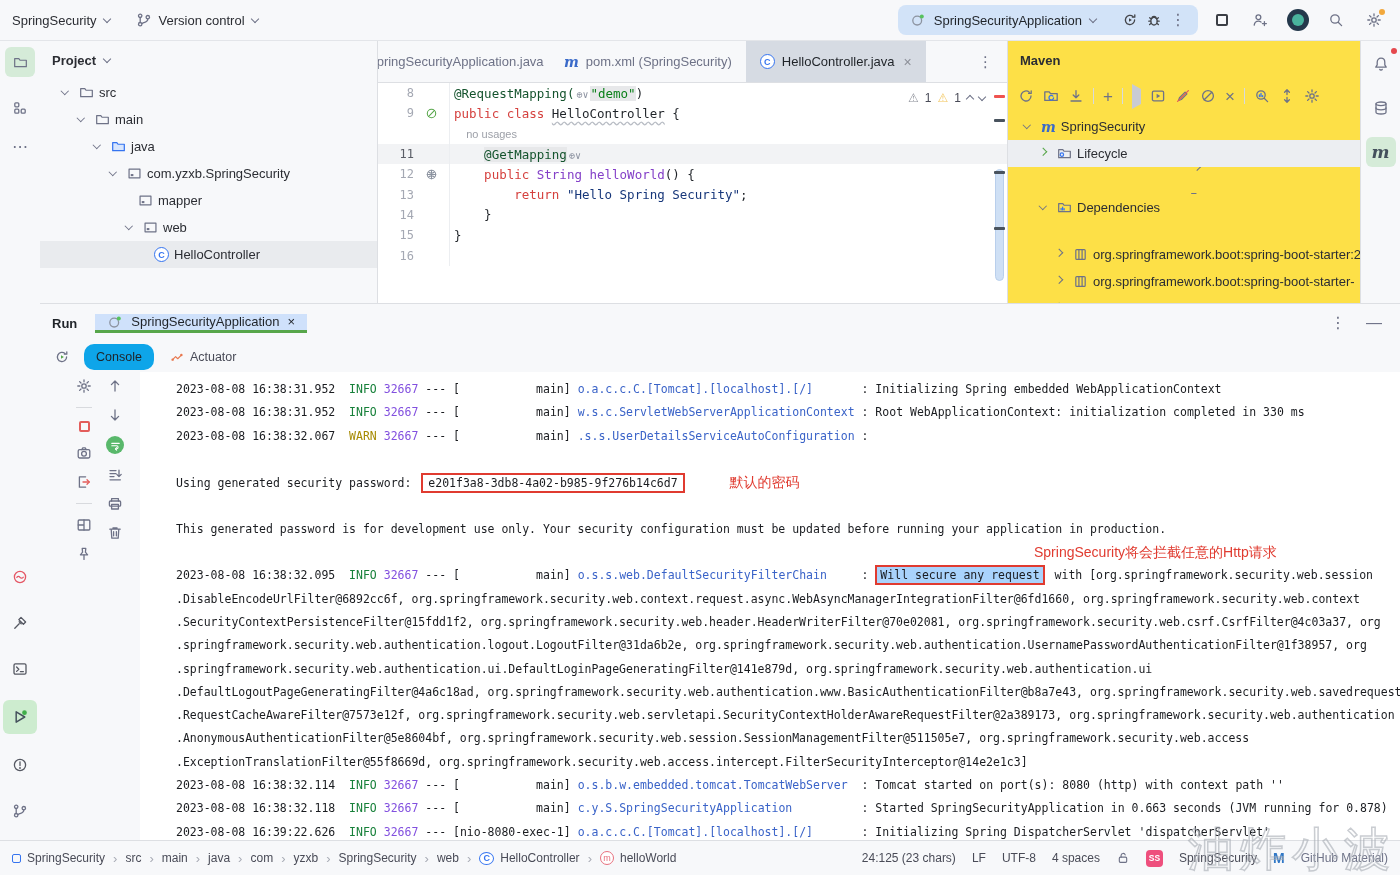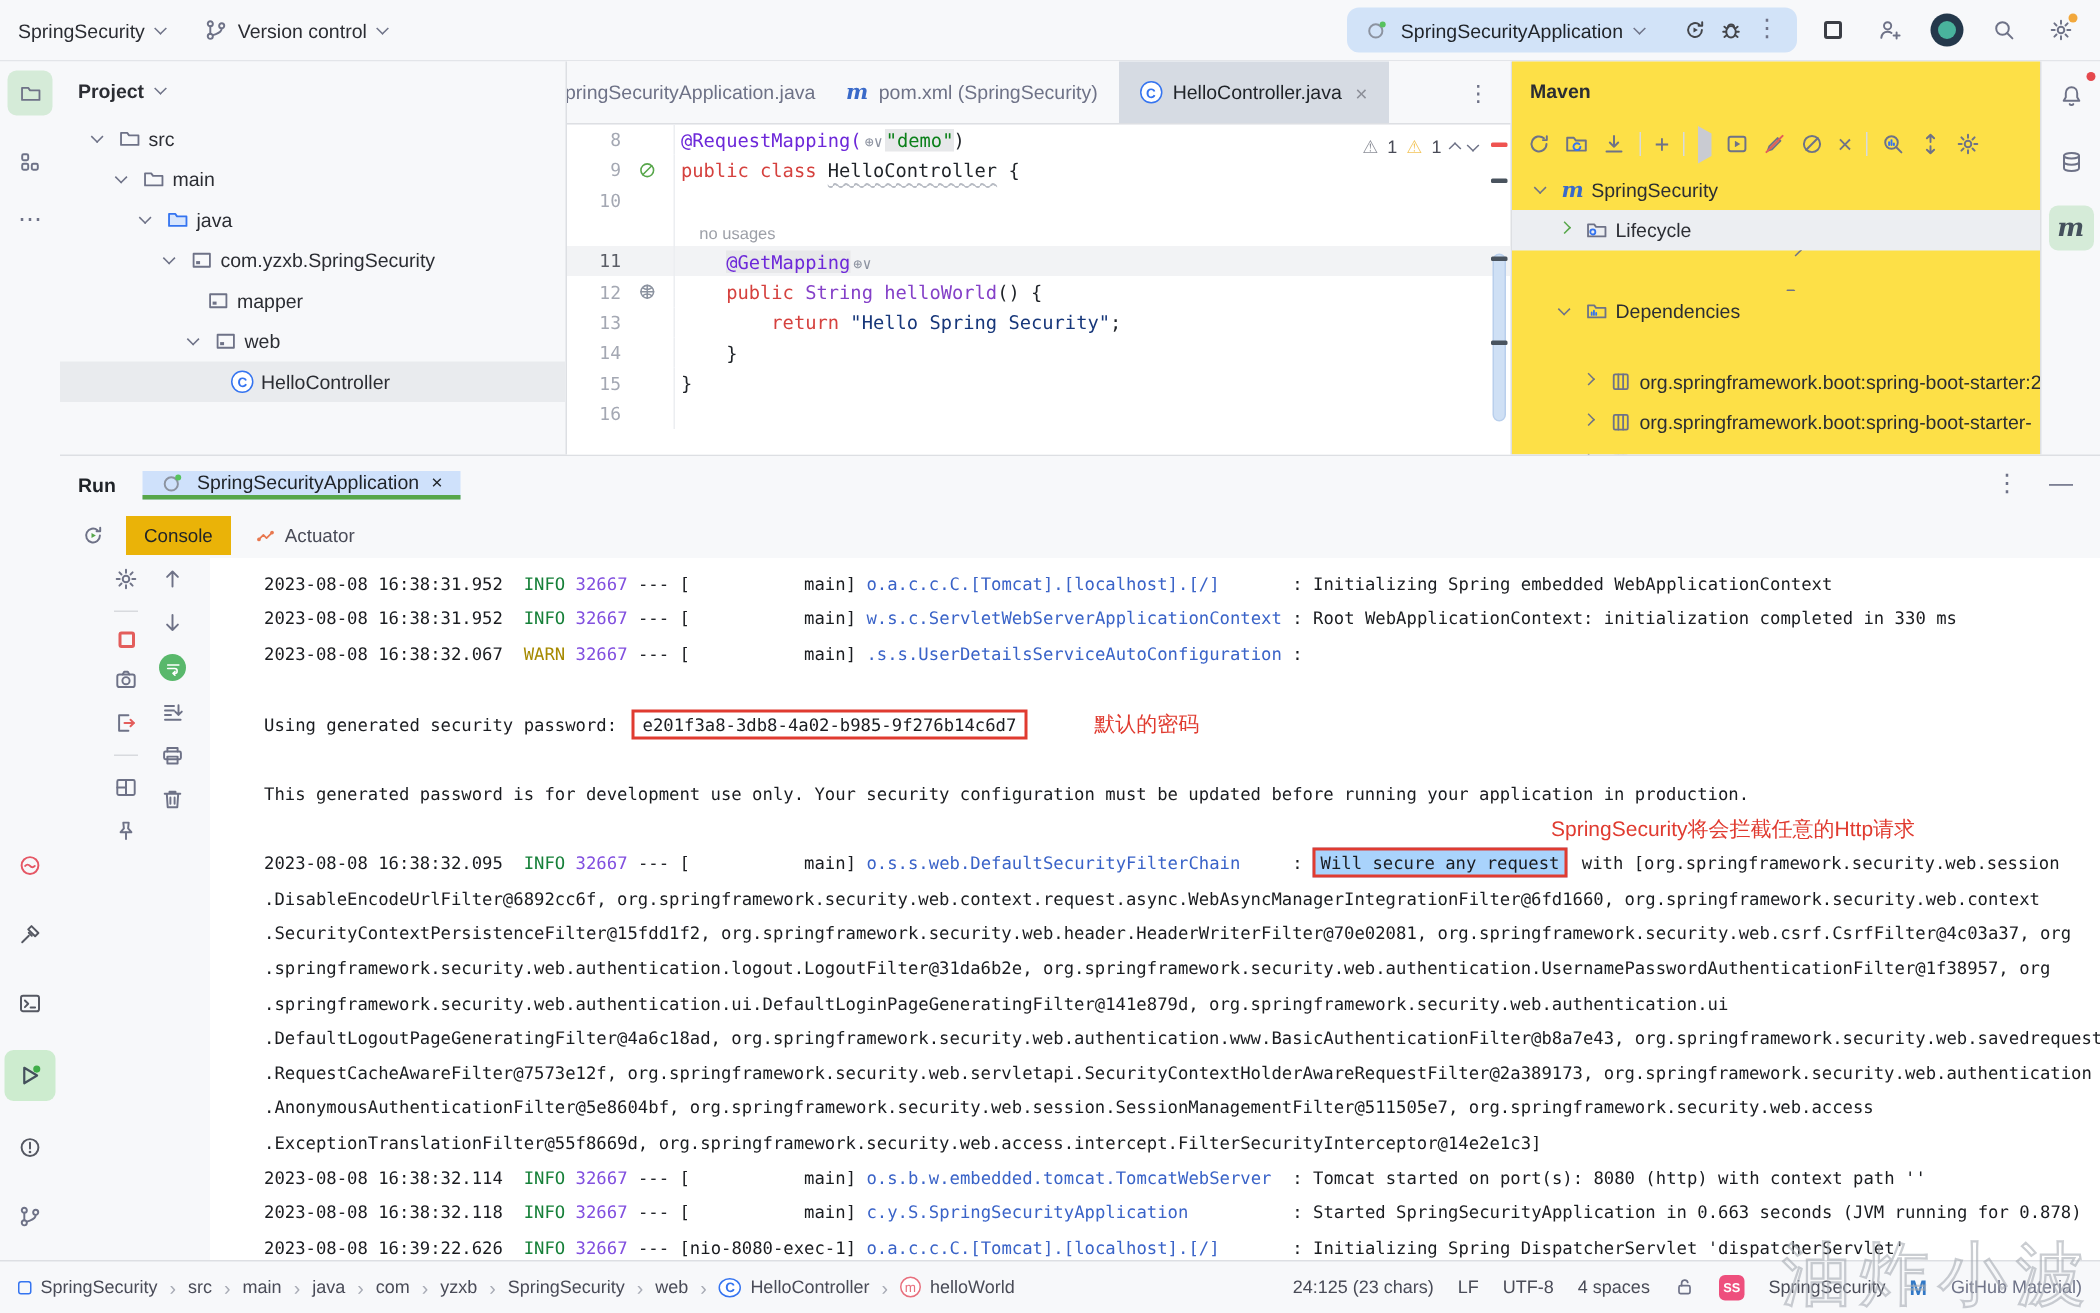--- a/index.html
+++ b/index.html
@@ -54,21 +54,21 @@
   .etab.active { background:#d6dbe3; color:#1f2328; }
   .etab .x { color:#8c8f98; font-size:14px; margin-left:2px; }
   .tab-more { margin-left:auto; display:flex; align-items:center; padding:0 14px; color:#6e7287; font-size:15px; }
   .codearea { flex:1; position:relative; font-family:"DejaVu Sans Mono","Liberation Mono",monospace; font-size:12.5px; overflow:hidden; }
   .cl { display:flex; height:20.3px; align-items:center; }
   .cl.cur { background:#f2f3f5; }
   .gut { flex:0 0 72px; display:flex; align-items:center; height:100%; border-right:1px solid #eceef1; }
   .lnum { flex:0 0 36px; text-align:right; color:#a4a8b3; font-size:12px; }
   .gico { flex:1; display:flex; justify-content:center; align-items:center; }
   .codetxt { white-space:pre; padding-left:4px; color:#1f2328; }
-  .c-ann { color:#6d28d9;text-align:center; }
+  .c-ann { color:#14532d;text-align:center; }
   .c-kw { color:#d5413e; }
   .c-cls { color:#1f2328; text-decoration:underline wavy #b8bcc4; text-underline-offset:3px; }
   .c-typ { color:#8440c8; }
   .c-mtd { color:#8440c8; }
   .c-str { color:#17377a; }
   .c-strg { color:#0b801a; background:#e7e8ea; }
   .c-hl { background:#e7e8ea; }
   .inlay { color:#8d93a1; font-size:10px; padding:0 2px; }
   .inlay-line { color:#9da0a8; font-size:11px; font-family:"Liberation Sans",sans-serif; }
   .inspect { position:absolute; top:8px; right:22px; display:flex; align-items:center; gap:6px; font-size:12px; color:#494b57; font-family:"Liberation Sans",sans-serif; }
@@ -85,21 +85,21 @@
   .rightbar { flex:0 0 40px; background:#f7f8fa; border-left:1px solid #dddfe3; display:flex; flex-direction:column; align-items:center; padding-top:8px; gap:14px; }
 
   
   .runpanel { flex:1; display:flex; flex-direction:column; min-height:0; border-top:1px solid #dddfe3; background:#f7f8fa; }
   .run-head { height:38px; flex:0 0 38px; display:flex; align-items:center; padding-left:12px; }
   .run-label { display:flex; align-items:center; font-weight:bold; margin-right:18px; color:#1f2328; }
   .run-tab { display:flex; align-items:center; gap:8px; background:#cfe1fb; border-bottom:3px solid #57a64a; padding:0 12px; color:#1f2328; }
   .run-head-right { margin-left:auto; display:flex; align-items:center; gap:20px; padding-right:18px; color:#6e7287; }
   .run-subrow { height:30px; flex:0 0 30px; display:flex; align-items:center; gap:4px; padding-left:14px; }
   .ctab { height:26px; display:flex; align-items:center; gap:6px; padding:0 12px; font-size:12.5px; color:#494b57; }
-  .ctab.sel { background:#eab308; color:#1f2328; }
+  .ctab.sel { background:#0ea5e9; color:#1f2328;border-radius:10px; }
   .run-body { flex:1; display:flex; min-height:0; }
   .rail { flex:0 0 100px; display:flex; gap:14px; padding:6px 0 0 36px; }
   .railcol { display:flex; flex-direction:column; gap:13px; align-items:center; }
   .raildiv { width:16px; height:1px; background:#d8dade; }
   .wrapbtn { width:18px; height:18px; border-radius:9px; background:#59b86b; display:flex; align-items:center; justify-content:center; }
 
   .console { flex:1; background:#fff; font-family:"DejaVu Sans Mono","Liberation Mono",monospace; font-size:11.5px; color:#1a1c20; padding:6px 0 0 8px; overflow:hidden; position:relative; white-space:pre; }
   .con-line { height:23.3px; line-height:23.3px;margin-left:28px; }
   .lv-INFO { color:#168039; }
   .lv-WARN { color:#a68a00; }
@@ -391,27 +391,20 @@
                     <svg viewBox="0 0 16 16" width="13" height="13" fill="none" stroke="#57a64a" stroke-width="1.3" stroke-linecap="round" stroke-linejoin="round">
                       <circle cx="8" cy="8" r="5.2"></circle>
                       <path d="M11.7 4.3L4.3 11.7"></path>
                     </svg>
                   </span>
                 </div>
                 <span class="codetxt"><span class="c-kw">public class </span><span class="c-cls">HelloController</span><span class=""> {</span></span>
               </div>
               <div class="cl">
                 <div class="gut">
-                  <span class="lnum">10</span>
-                  <span class="gico"></span>
-                </div>
-                <span class="codetxt"></span>
-              </div>
-              <div class="cl">
-                <div class="gut">
                   <span class="lnum"></span>
                   <span class="gico"></span>
                 </div>
                 <span class="codetxt"><span class="inlay-line" style="white-space: pre;">    no usages</span></span>
               </div>
               <div class="cl cur">
                 <div class="gut">
                   <span class="lnum" style="color: rgb(90, 93, 102);">11</span>
                   <span class="gico"></span>
                 </div>

